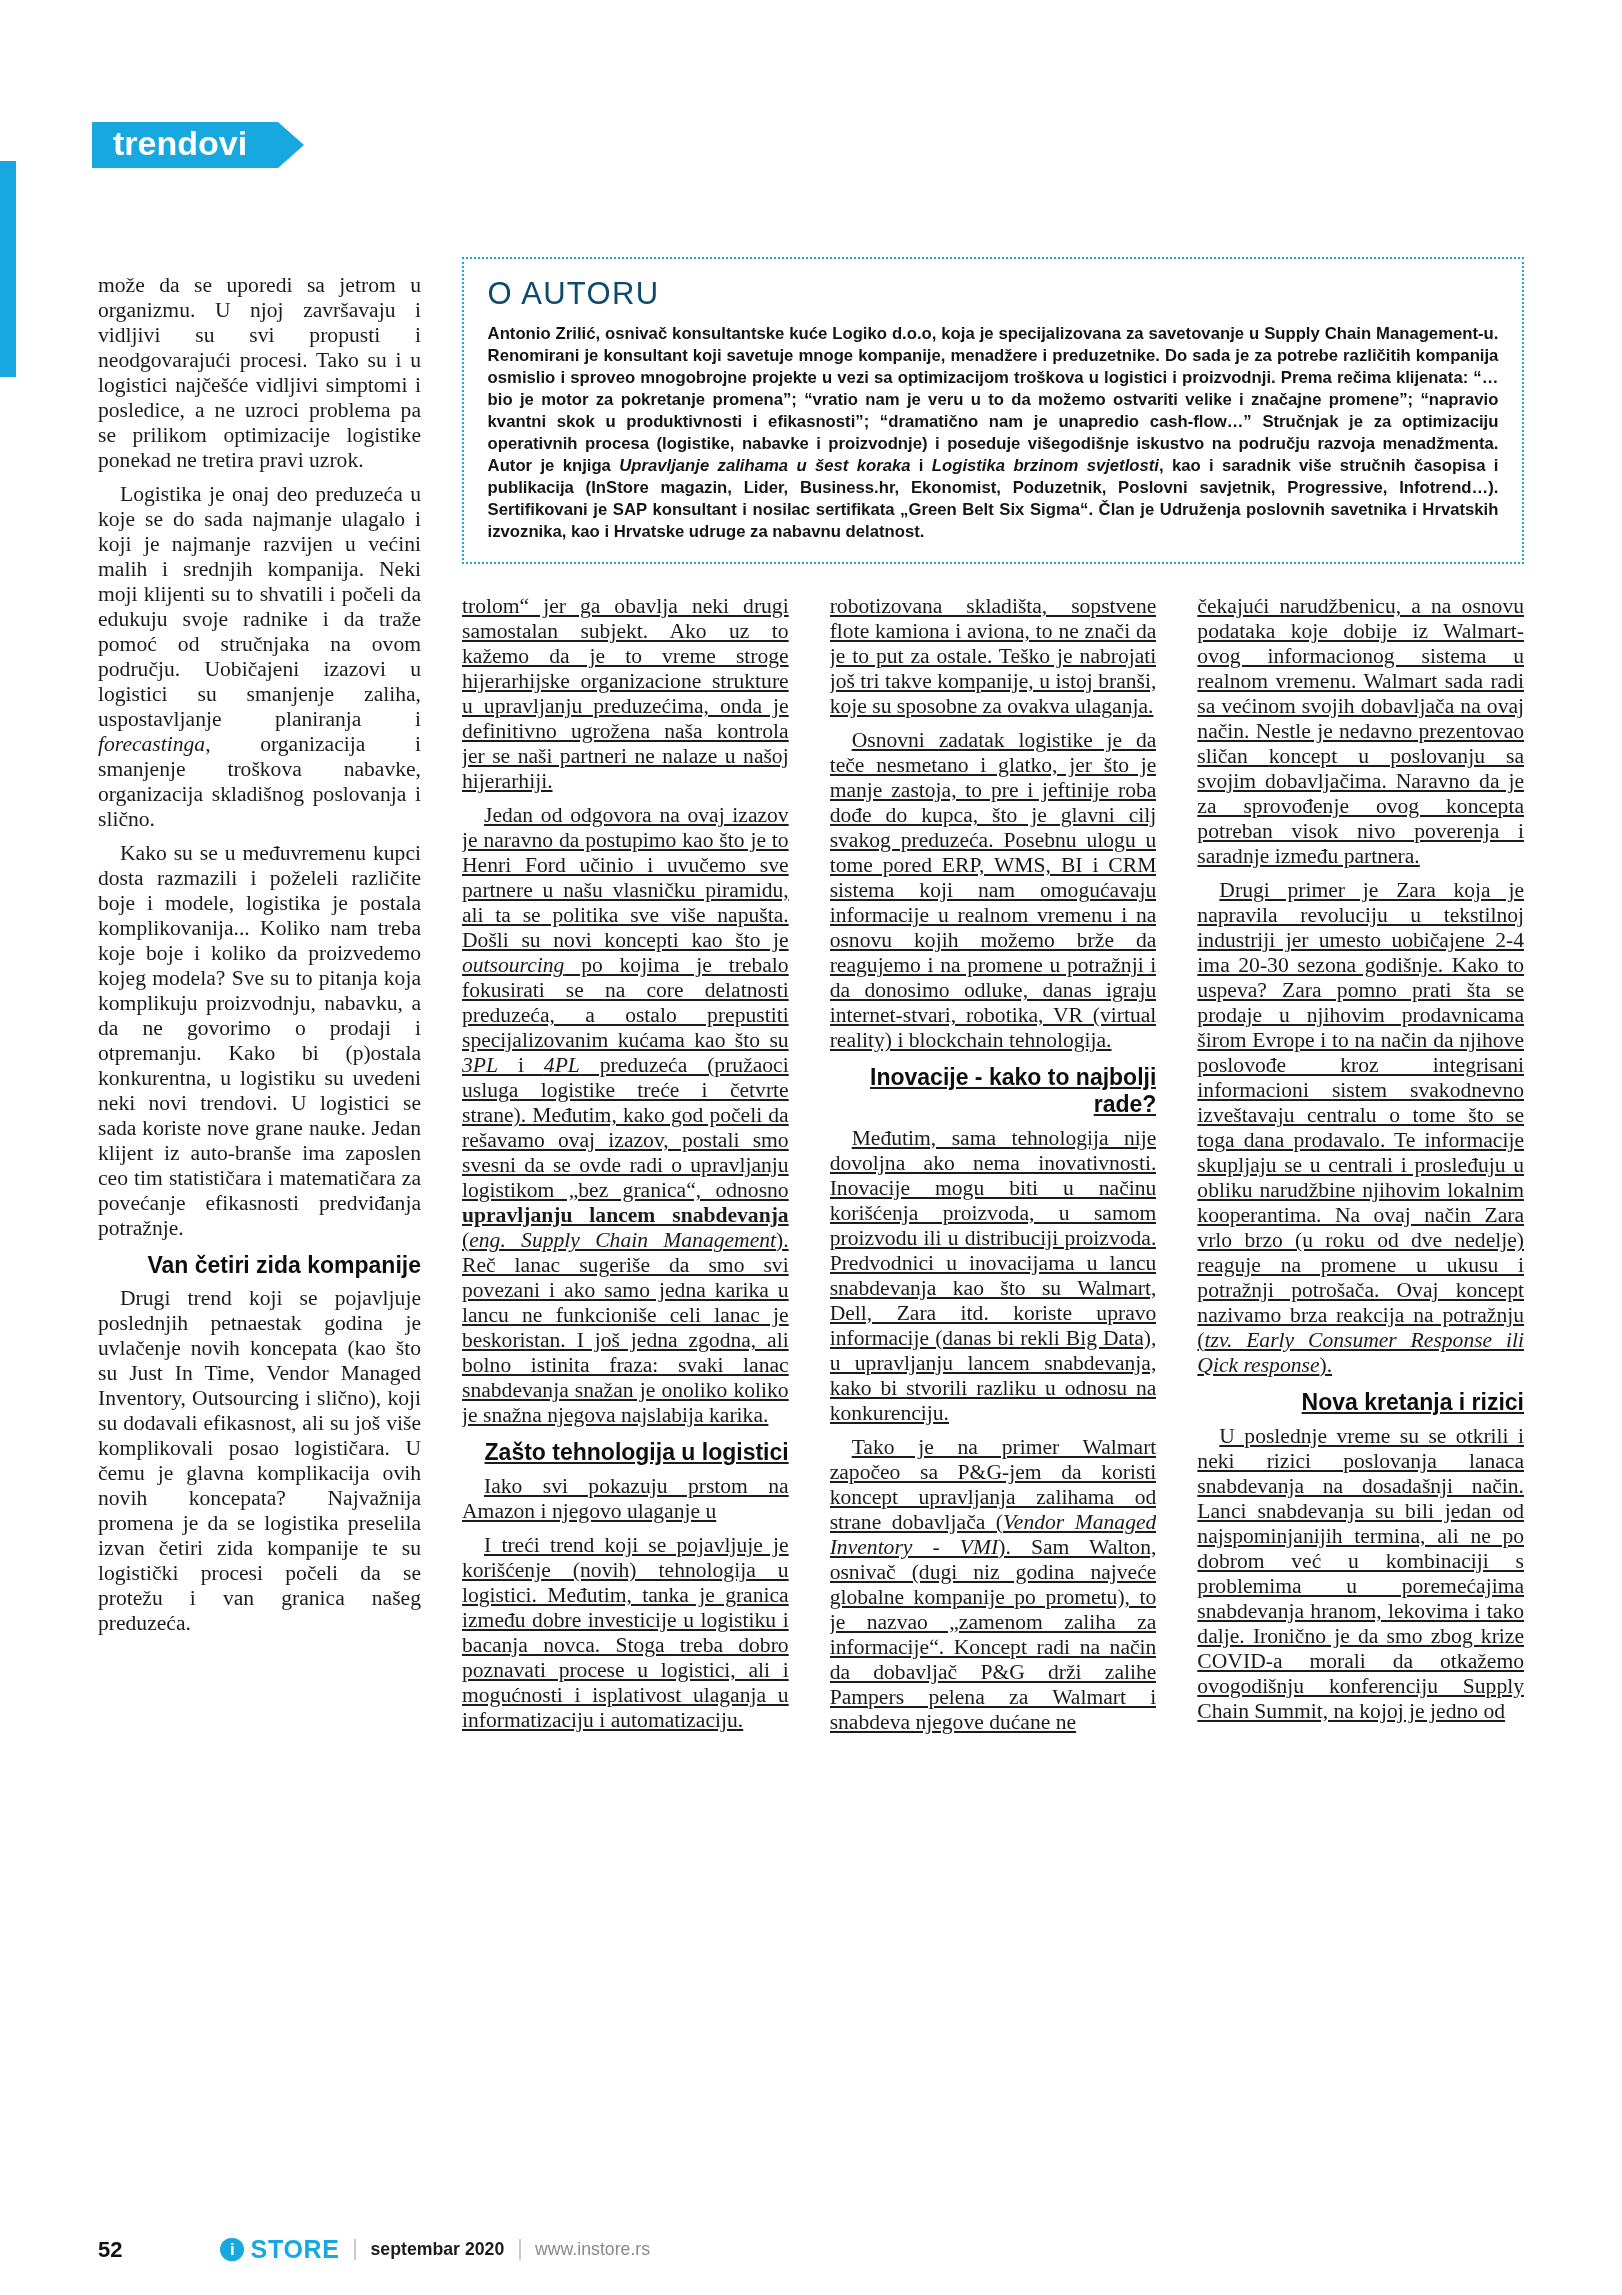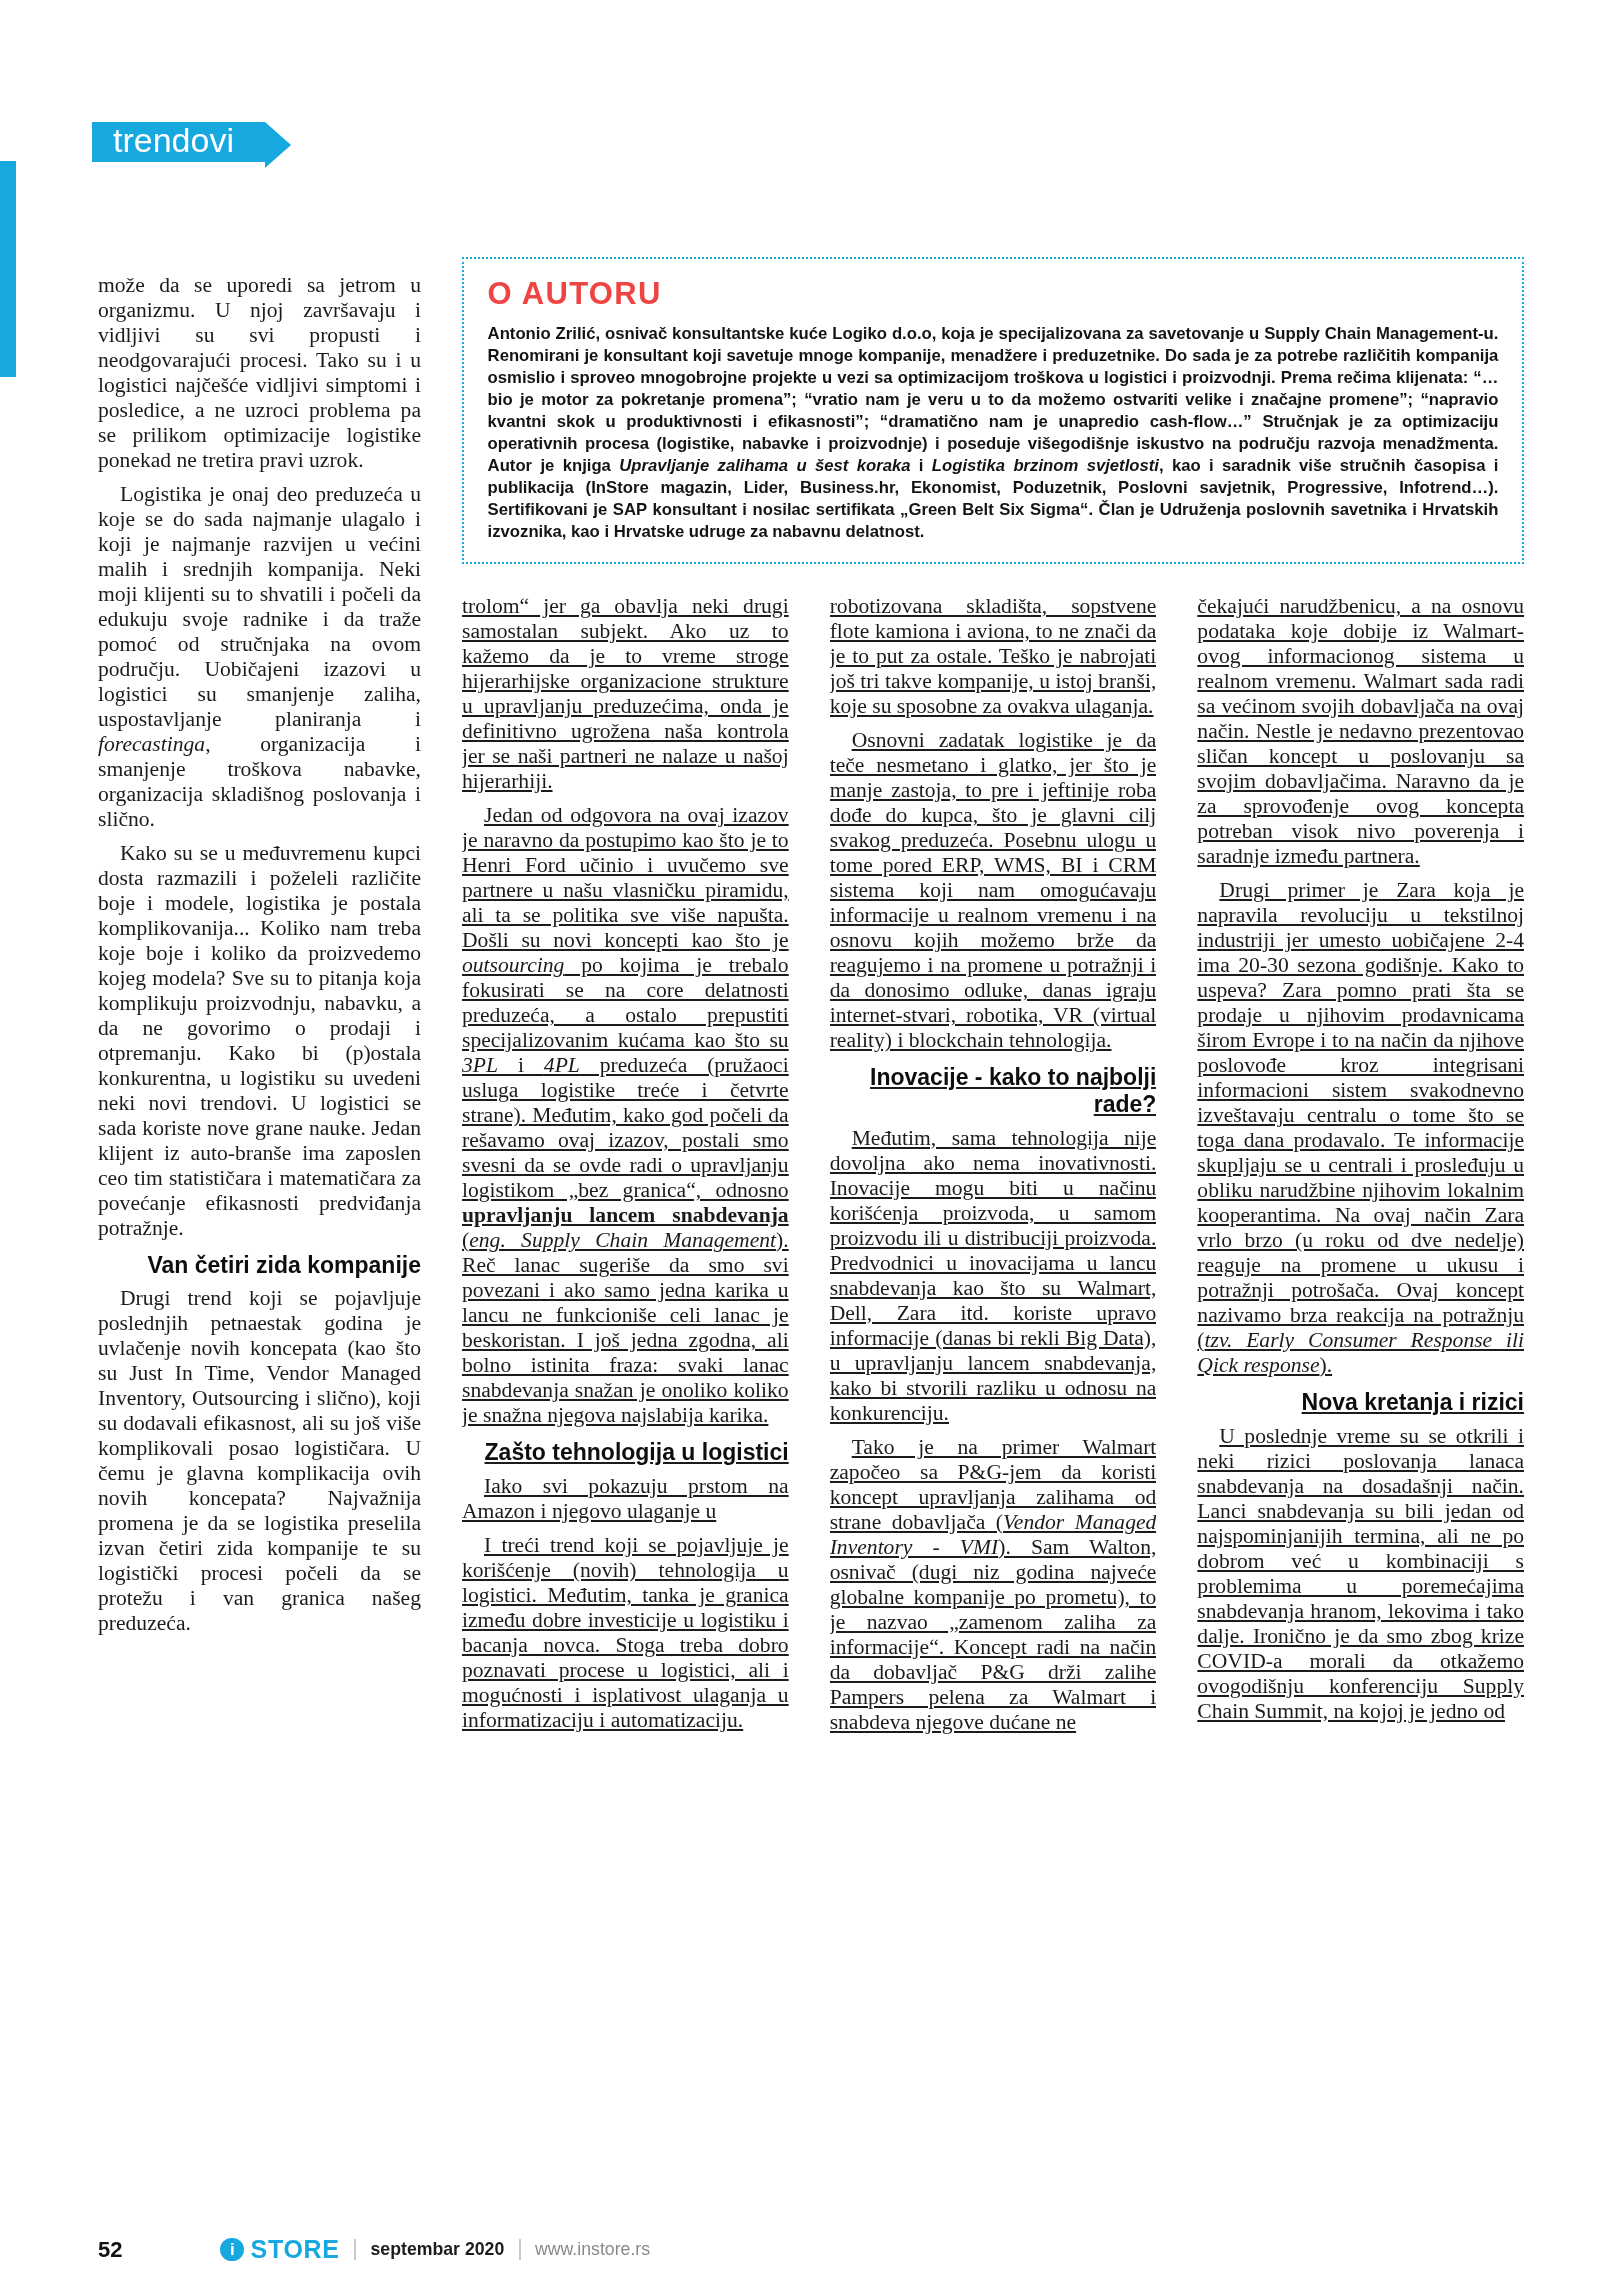--- a/index.html
+++ b/index.html
@@ -10,26 +10,26 @@
     color:#1b1b1b;
     position:relative;
     overflow:hidden;
   }
   .left-accent {
     position:absolute; left:0; top:161px;
     width:16.4px; height:216px;
     background:#18a8e0;
   }
   .section-tag {
-    position:absolute; left:92px; top:122px; height:40px;
+    position:absolute; left:92px; top:122px; height:46px;
     background:#18a8e0; color:#ffffff;
     display:flex; align-items:center;
     padding:0 31px 3.9px 21px;
     font-family:"Liberation Sans", sans-serif;
-    font-weight:normal; font-size:34px;
+    font-weight:bold; font-size:34px;
   }
   .section-tag::after {
     content:""; position:absolute; left:100%; top:0;
     width:0; height:0;
     border-top:23px solid transparent;
     border-bottom:23px solid transparent;
     border-left:26px solid #18a8e0;
   }
   .main {
     position:absolute; left:98px; right:99px; top:257px; bottom:92px;
@@ -41,22 +41,22 @@
   }
   .col.first { width:323px; flex:none; padding-top:15.7px; }
   .right-wrap { flex:1; display:flex; flex-direction:column; overflow:hidden; }
   .author-box {
     border:2.6px dotted #18a8e0;
     padding:17px 23.6px 19.6px 23.6px;
     margin-bottom:30px;
   }
   .author-title {
     font-family:"Liberation Sans", sans-serif;
-    font-size:31px; font-weight:bold; letter-spacing:1.3px;
-    color:#ef4444; margin-bottom:10.5px;
+    font-size:31px; font-weight:normal; letter-spacing:1.3px;
+    color:#0c4a6e; margin-bottom:10.5px;
   }
   .author-text {
     font-family:Liberation Sans, sans-serif;
     font-weight:bold; font-size:16.7px; line-height:22px;
     text-align:justify; color:#141414;
   }
   .three-cols { display:flex; gap:41px; flex:1; overflow:hidden;text-decoration:underline; }
   .three-cols .col { flex:1; }
   .col p { margin:0 0 9.2px 0; }
   .col p.p { text-indent:22px; }

